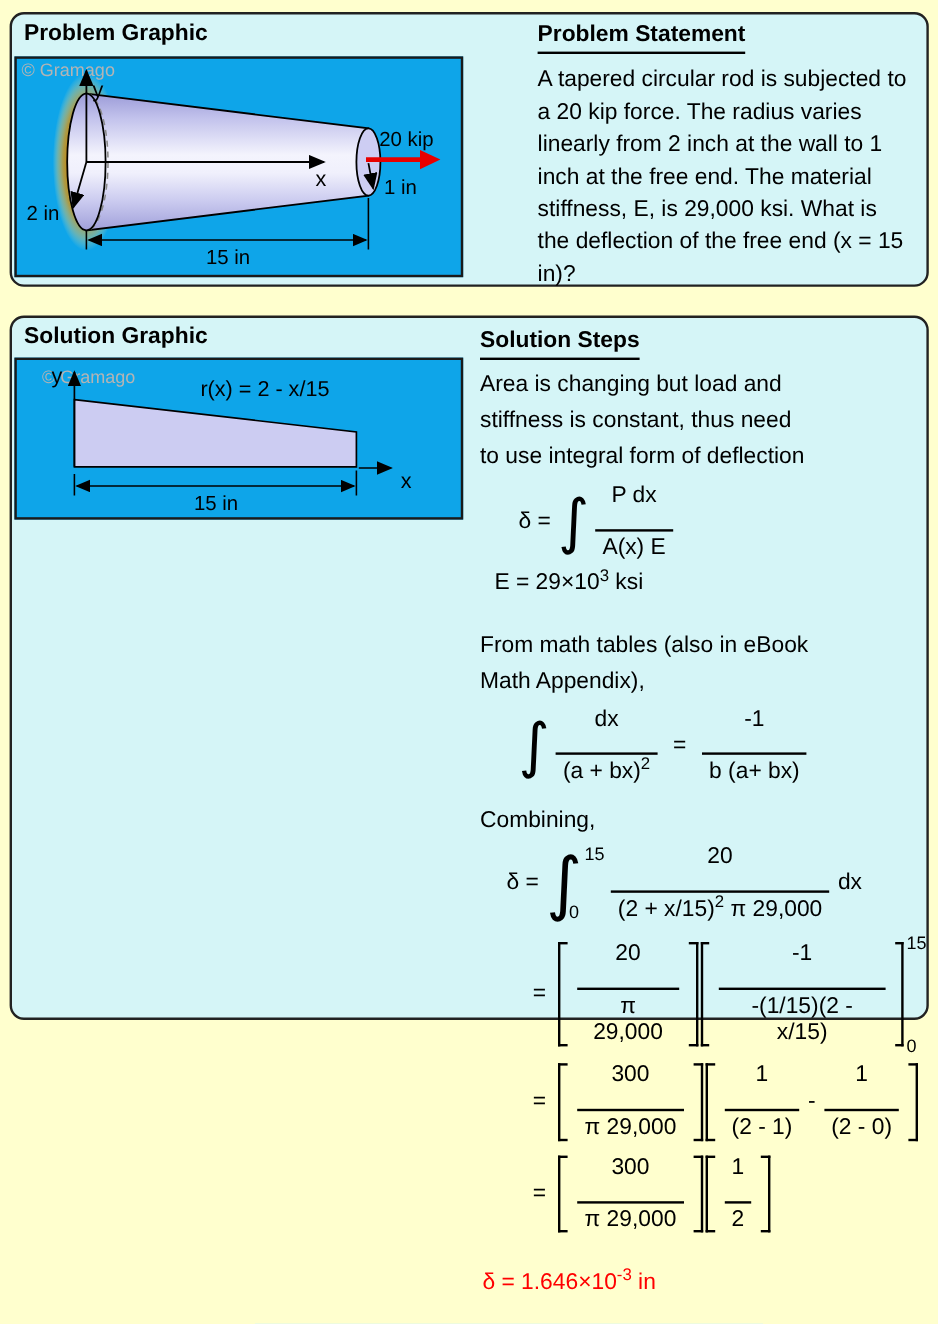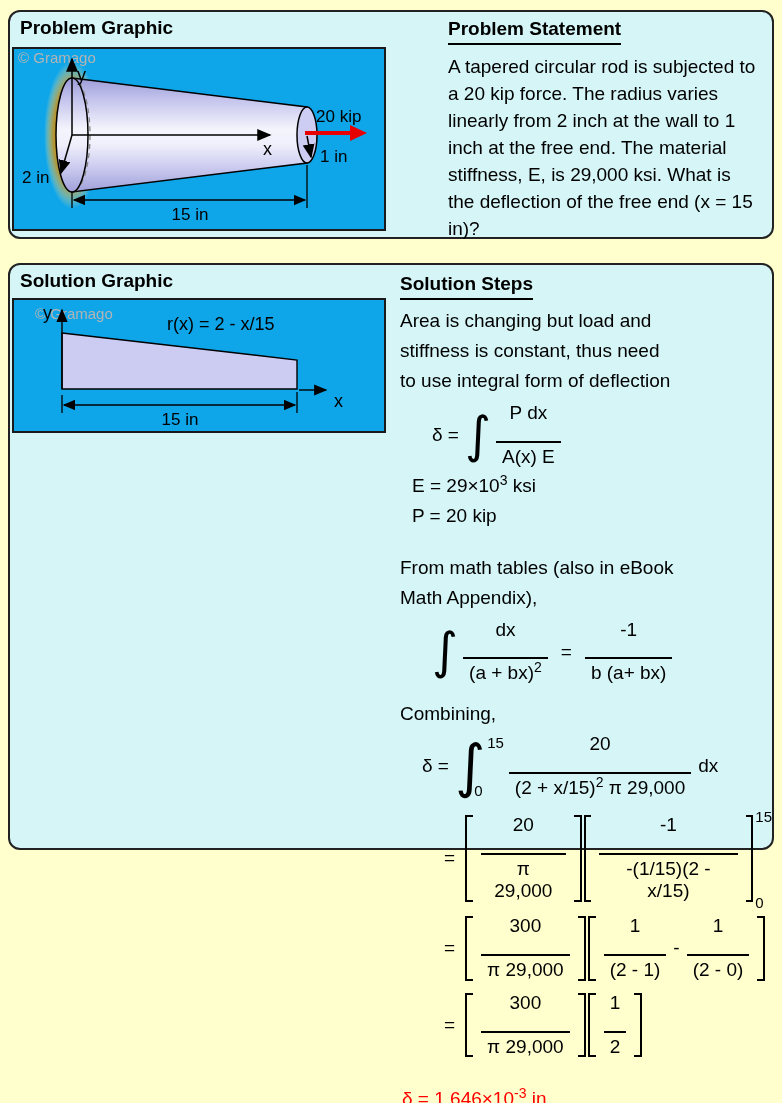--- a/index.html
+++ b/index.html
@@ -158,21 +158,20 @@
         <span class="tok">δ =</span>
         <span class="int">∫</span>
         <span class="frac">
           <span class="num">P dx</span>
           <span class="den">A(x) E</span>
         </span>
       </div>
 
       <div class="given">
         <div><span>E = 29×10</span><span class="sp">3</span><span> ksi</span></div>
-        <div>P = 20 kip</div>
       </div>
 
       <p class="steps-text" id="tables-note">From math tables (also in eBook
 Math Appendix),</p>
 
       <div class="eq" id="eq-table">
         <span class="int">∫</span>
         <span class="frac">
           <span class="num">dx</span>
           <span class="den"><span>(a + bx)</span><span class="sp">2</span></span>

